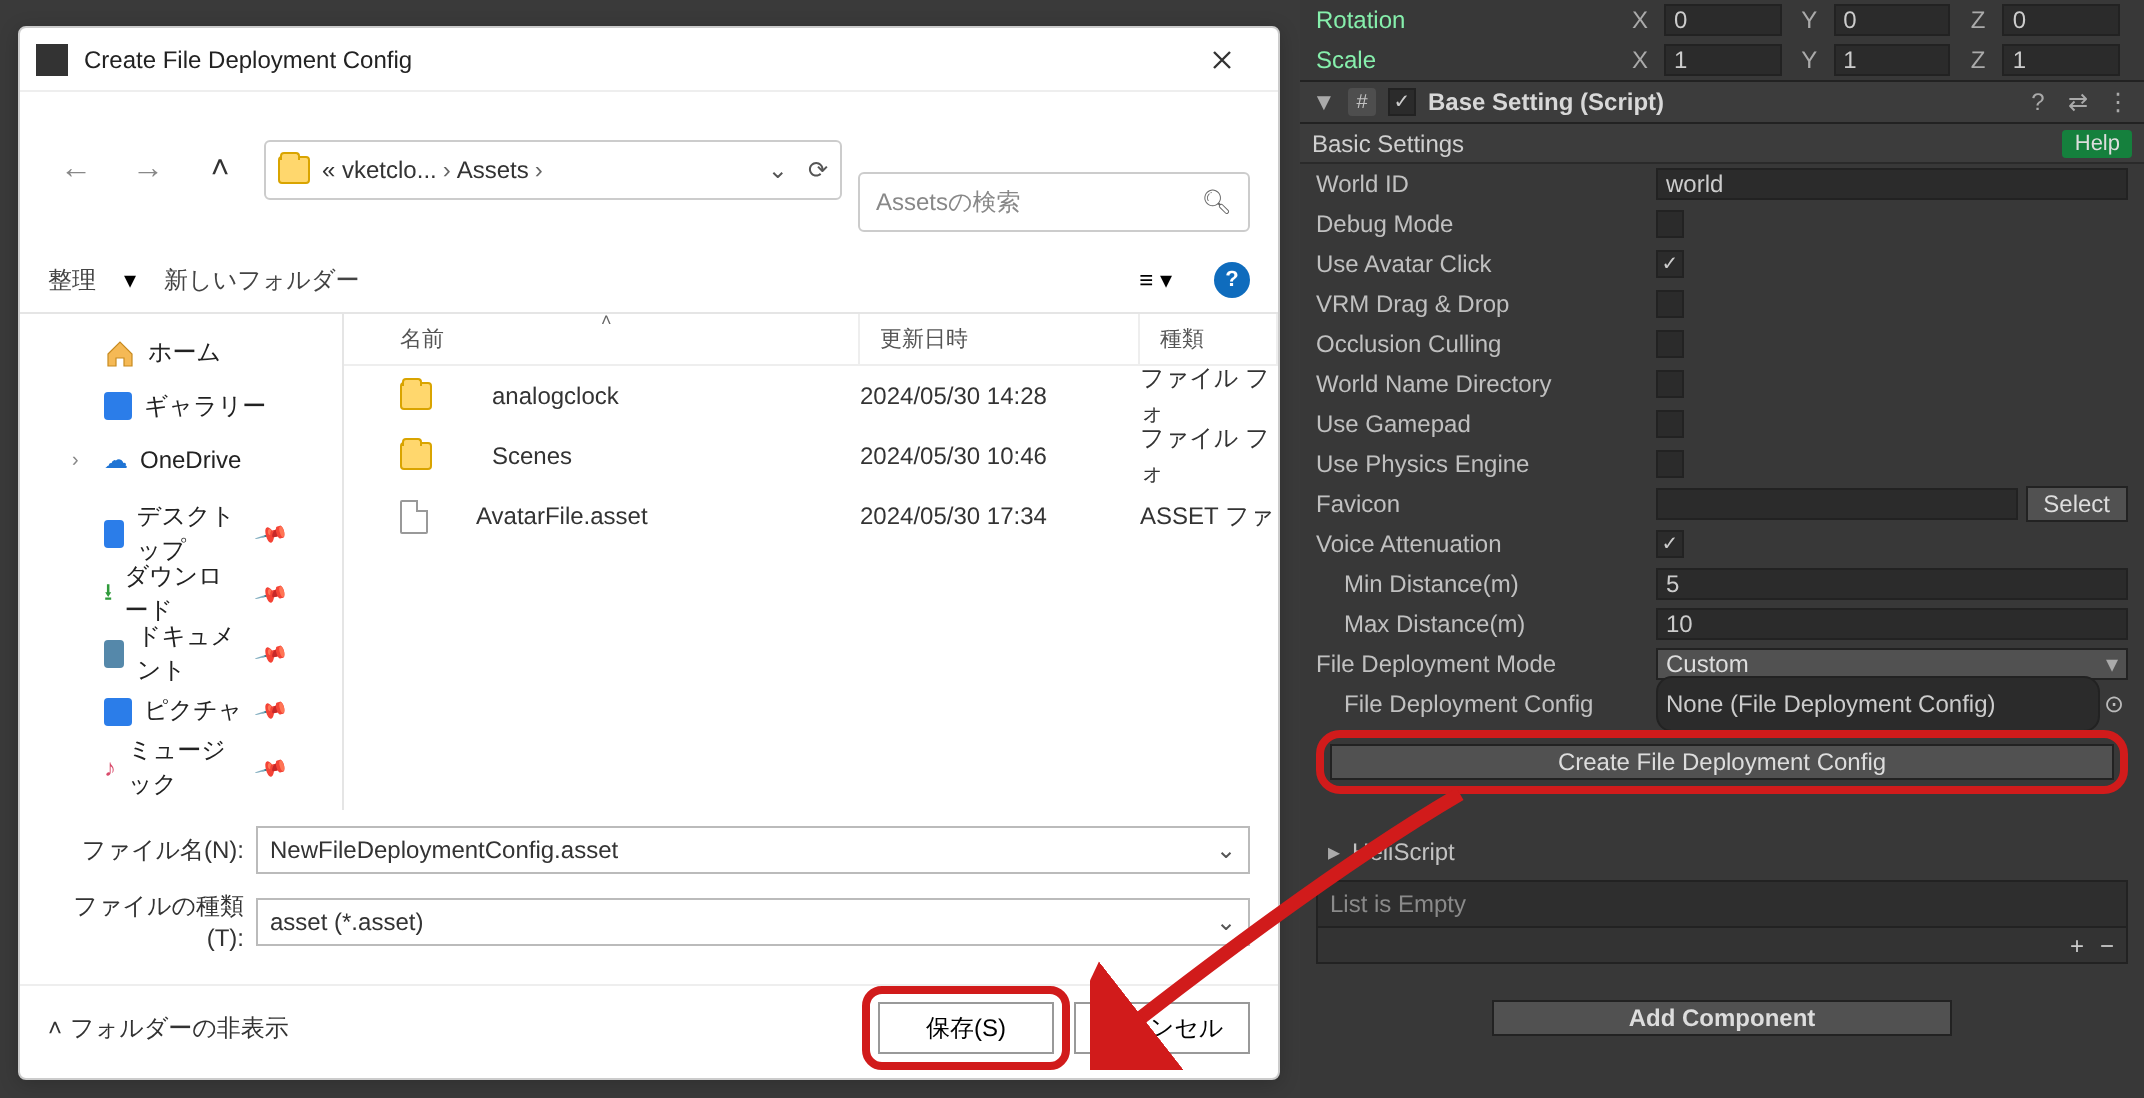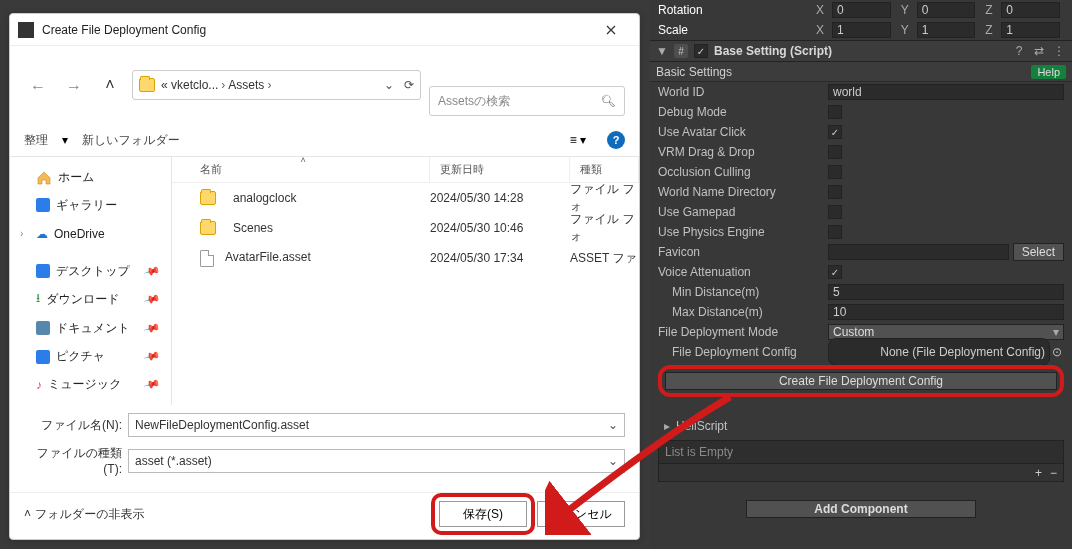--- a/index.html
+++ b/index.html
@@ -32,38 +32,38 @@
 .search-ph { flex: 1; }
 .mag { color: #666; }
 
 .dlg-toolbar { display: flex; align-items: center; gap: 14px; padding: 6px 14px; border-bottom: 1px solid #e5e5e5; font-size: 12px; }
 .tb-link { color: #444; }
 .tb-spacer { flex: 1; }
 .view-btn { display: flex; align-items: center; gap: 4px; padding: 2px 6px; border: 1px solid transparent; }
 .help-circle { width: 18px; height: 18px; border-radius: 50%; background: #0f6cbd; color: #fff; display: flex; align-items: center; justify-content: center; font-size: 11px; font-weight: bold; }
 
 .dlg-body { flex: 1; display: flex; min-height: 0; }
-.sidebar { width: 162px; border-right: 1px solid #e5e5e5; padding: 6px 4px; font-size: 12px; display: flex; flex-direction: column; }
+.sidebar { width: 162px; border-right: 1px solid #e5e5e5; padding: 6px 20px; font-size: 12px; display: flex; flex-direction: column; }
 .sidebar-item { display: flex; align-items: center; gap: 6px; padding: 4px 8px 4px 22px; height: 30px; color: #222; position: relative; }
 .sidebar-item .chev { position: absolute; left: 6px; color: #888; font-size: 10px; }
 .pin-icon { margin-left: auto; color: #999; font-size: 11px; transform: rotate(30deg); }
 .si-home { width: 16px; height: 14px; }
 .si-home svg { width: 16px; height: 16px; }
 .si-sq { width: 14px; height: 14px; border-radius: 2px; }
 .divider { height: 10px; }
 
 .file-list { flex: 1; display: flex; flex-direction: column; }
 .fl-header { height: 26px; display: flex; font-size: 11px; color: #555; border-bottom: 1px solid #eee; }
 .fl-header > div { display: flex; align-items: center; padding-left: 10px; border-right: 1px solid #eee; }
 .col-name { width: 258px; padding-left: 28px !important; position: relative; }
 .col-name .sort-asc { position: absolute; left: 50%; top: -2px; font-size: 9px; color: #666; }
 .col-date { width: 140px; }
 .col-type { flex: 1; }
 .fl-row { display: flex; font-size: 12px; color: #333; height: 30px; align-items: center; }
-.fl-row .col-name { display: flex; gap: 11px; }
+.fl-row .col-name { display: flex; align-items: center; gap: 24px; }
 .file-glyph { width: 14px; height: 17px; border: 1px solid #999; border-radius: 1px; position: relative; background: #fff; }
 .file-glyph::after { content: ""; position: absolute; right: -1px; top: -1px; width: 5px; height: 5px; background: #fff; border-left: 1px solid #999; border-bottom: 1px solid #999; }
 
 .dlg-fields { padding: 8px 14px; font-size: 12px; color: #333; }
 .field-row { display: flex; align-items: center; margin-bottom: 8px; }
 .field-label { width: 104px; text-align: right; padding-right: 6px; }
 .field-input { flex: 1; height: 24px; border: 1px solid #bbb; display: flex; align-items: center; padding: 0 6px; gap: 29px; }
 .field-dd-caret { color: #555; }
 
 .dlg-footer { display: flex; align-items: center; padding: 8px 14px 12px; border-top: 1px solid #eee; font-size: 12px; }
@@ -72,21 +72,21 @@
 .win-btn { width: 88px; height: 26px; border: 1px solid #999; background: #fff; display: flex; align-items: center; justify-content: center; font-size: 12px; cursor: pointer; }
 .highlight-save { border: 4px solid #d11b1b; border-radius: 10px; padding: 4px; margin: -8px; }
 
 
 .inspector {
   position: absolute; left: 650px; top: 0; width: 422px; height: 549px;
   background: #383838; color: #c2c2c2; font-size: 12px;
   display: flex; flex-direction: column;
 }
 .tf-row, .prop-row { display: flex; align-items: center; height: 20px; padding: 0 8px; }
-.tf-label { width: 152px; color: #ffffff; }
+.tf-label { width: 152px; color: #86efac; }
 .tf-sub { width: 22px; color: #aaa; padding-left: 6px; }
 .tf-field { flex: 1; height: 16px; background: #2b2b2b; border: 1px solid #222; color: #ccc; display: flex; align-items: center; padding: 0 4px; margin-right: 4px; }
 
 .comp-header {
   display: flex; align-items: center; height: 22px; padding: 0 6px;
   background: #3c3c3c; border-top: 1px solid #222; border-bottom: 1px solid #222; gap: 6px;
 }
 .comp-toggle { width: 12px; color: #aaa; }
 .comp-icon { width: 14px; height: 14px; background: #4e4e4e; border-radius: 2px; display: flex; align-items: center; justify-content: center; font-size: 10px; }
 .comp-title { flex: 1; font-weight: 600; color: #d8d8d8; }
@@ -96,21 +96,21 @@
 .section-sub .lbl { flex:1; color:#d0d0d0; }
 .help-btn { background:#15803d; color:#ddd; font-size:11px; padding:1px 6px; border-radius:2px; }
 
 .prop-row .p-label { width: 170px; color: #c0c0c0; }
 .prop-row .p-value { flex: 1; display: flex; align-items: center; }
 .u-input { flex: 1; height: 16px; background: #2b2b2b; border: 1px solid #222; display: flex; align-items: center; padding: 0 4px; color: #ccc; }
 .u-check { width: 14px; height: 14px; background: #2b2b2b; border: 1px solid #222; display: flex; align-items: center; justify-content: center; color: #ccc; font-size: 10px; }
 .u-select { flex: 1; height: 16px; background: #515151; border: 1px solid #222; display: flex; align-items: center; padding: 0 4px; color: #ddd; }
 .u-sel-caret { margin-left: auto; color: #aaa; }
 .u-btn { height: 18px; background: #515151; border: 1px solid #222; color: #ddd; display: flex; align-items: center; justify-content: center; padding: 0 8px; }
-.obj-field { flex:1; height:28px; background:#2b2b2b; border:1px solid #222; display:flex; align-items:center; padding:0 4px; color:#ccc; border-radius:8px;justify-content:flex-end; }
+.obj-field { flex:1; height:28px; background:#2b2b2b; border:1px solid #222; display:flex; align-items:center; padding:0 4px; color:#ccc; border-radius:8px; }
 .obj-picker { width:14px; text-align:center; color:#bbb; }
 
 .red-frame-btn {
   position: relative; margin: 3px 8px; border: 4px solid #d11b1b; border-radius: 12px; padding: 3px;
 }
 .red-frame-btn .u-btn { width: 100%; height: 18px; }
 
 .list-box { margin: 4px 8px 0; height: 24px; background: #2e2e2e; border: 1px solid #222; display: flex; align-items: center; padding: 0 6px; color: #8a8a8a; }
 .list-footer { margin: 0 8px; height: 18px; background: #333; border: 1px solid #222; border-top: none; display: flex; justify-content: flex-end; align-items: center; gap: 8px; padding: 0 6px; color: #ccc; }
 

